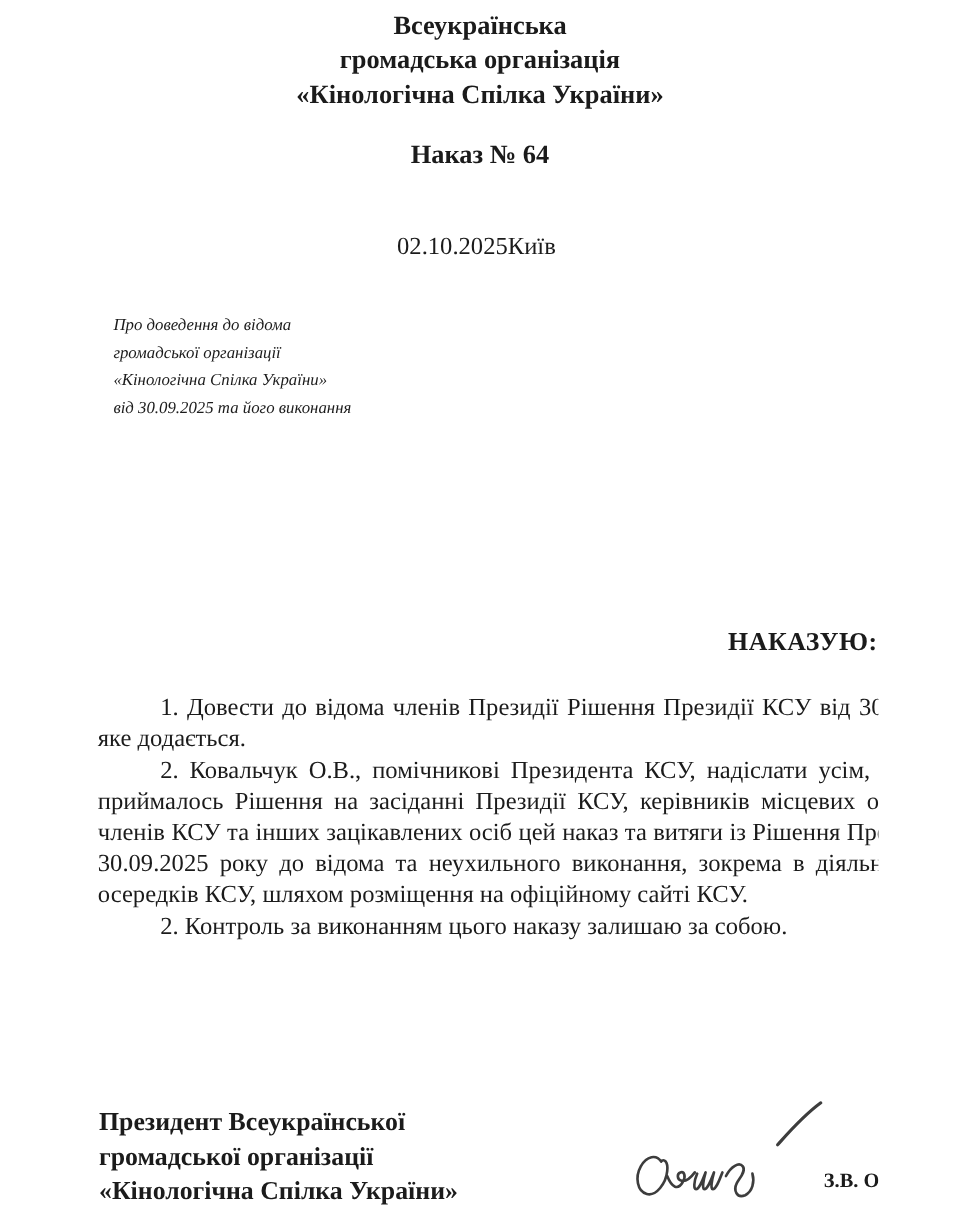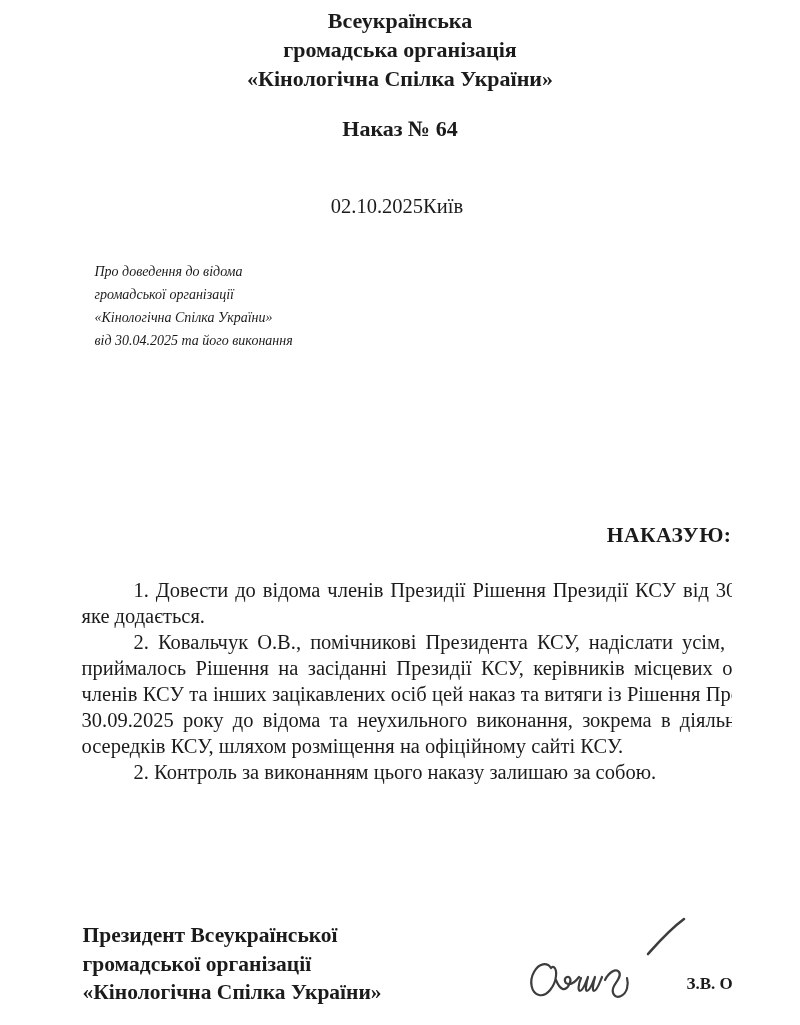--- a/index.html
+++ b/index.html
@@ -129,21 +129,21 @@
 
   <div class="date-row">
     <span>02.10.2025</span>
     <span>Київ</span>
   </div>
 
   <div class="subject">
     <div>Про доведення до відома</div>
     <div>громадської організації</div>
     <div>«Кінологічна Спілка України»</div>
-    <div>від 30.04.2025  та його виконання</div>
+    <div>від 30.09.2025  та його виконання</div>
   </div>
 
 
   <div class="directive-heading">НАКАЗУЮ:</div>
 
   <div class="items">
     <p>1. Довести до відома членів Президії Рішення Президії КСУ від 30.09.2025 року, яке додається.</p>
     <p>2. Ковальчук О.В., помічникові Президента КСУ, надіслати усім, відносно кого приймалось Рішення на засіданні Президії КСУ, керівників місцевих осередків КСУ, членів КСУ та інших зацікавлених осіб цей наказ та витяги із Рішення Президії КСУ від 30.09.2025 року до відома та неухильного виконання, зокрема в діяльності місцевих осередків КСУ, шляхом розміщення на офіційному сайті КСУ.</p>
     <p>2. Контроль за виконанням цього наказу залишаю за собою.</p>
   </div>

